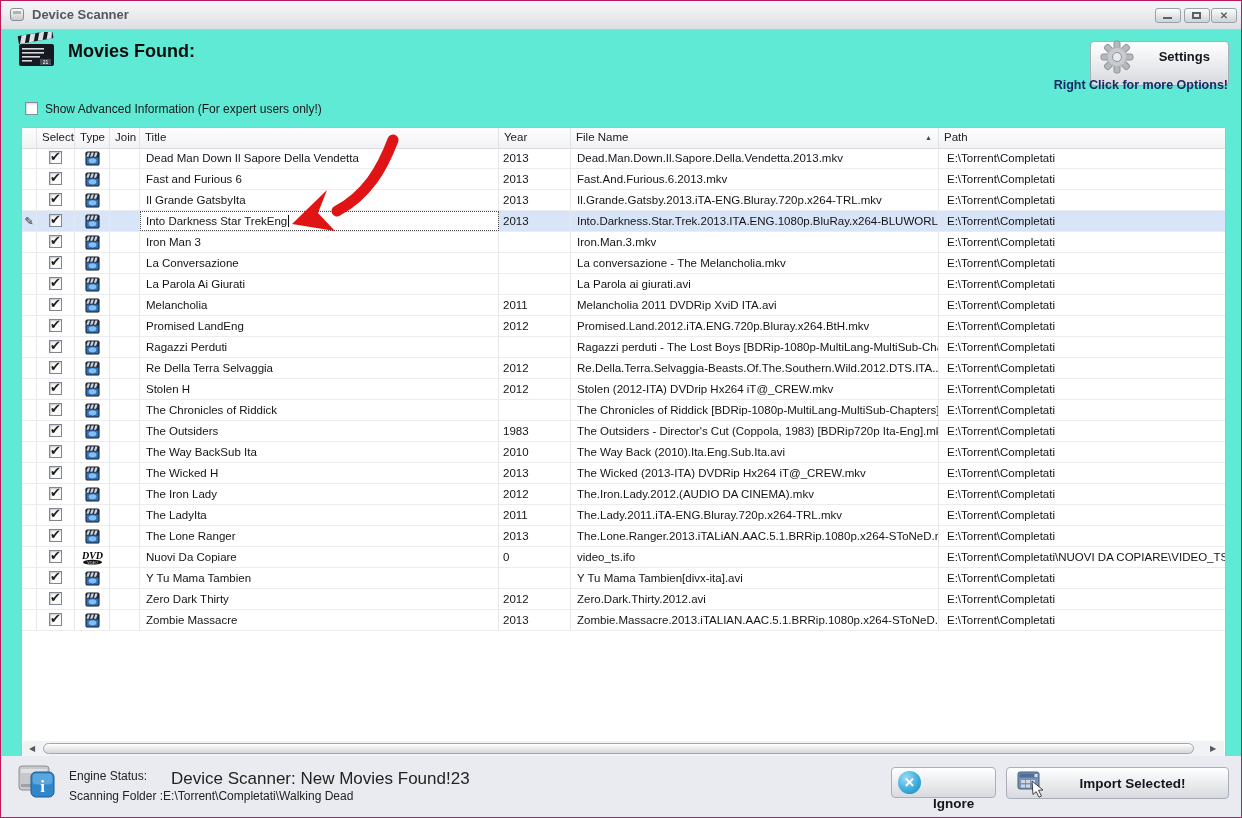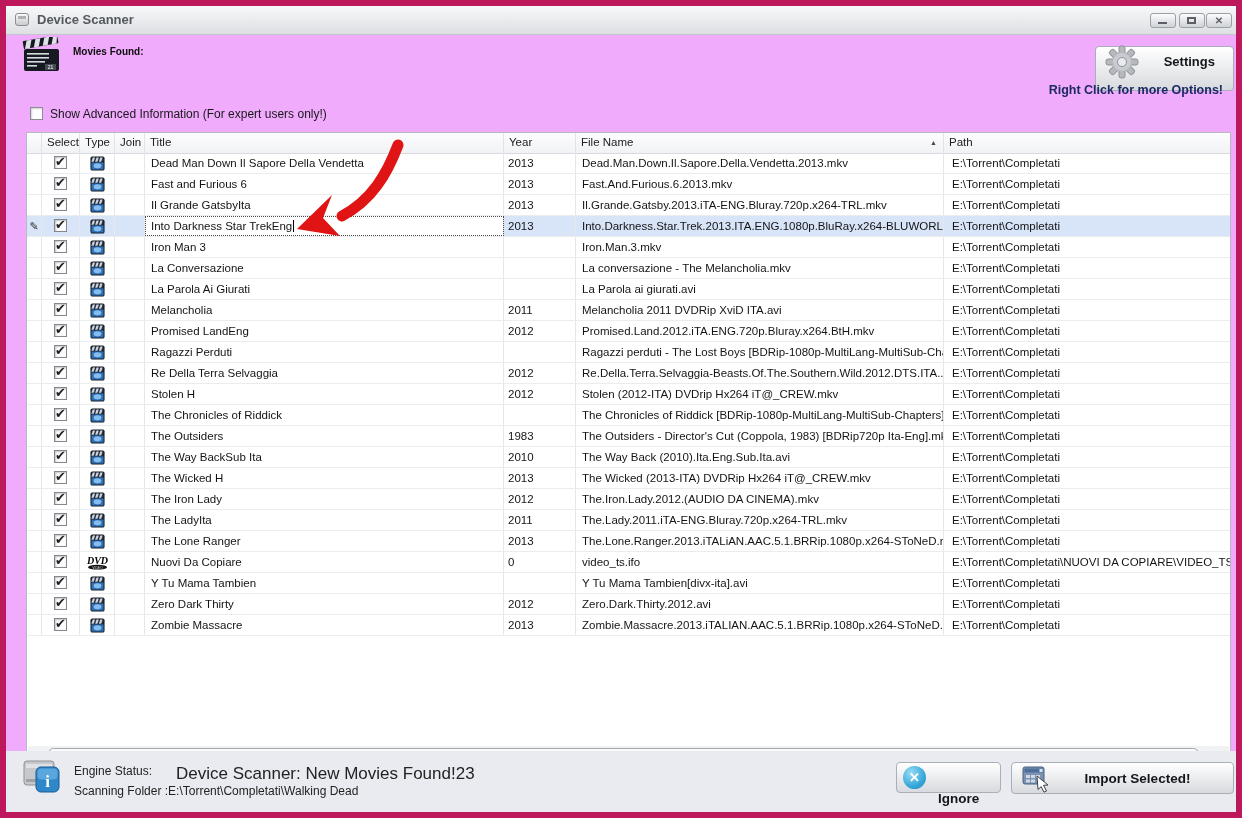--- a/index.html
+++ b/index.html
@@ -1,34 +1,34 @@
 <!DOCTYPE html>
 <html><head>
 <meta charset="utf-8">
 <style>
   html,body{margin:0;padding:0;background:#cfd2d8;}
-  .window{position:relative;width:1242px;height:818px;background:#f0abfc;
-    border:6px solid #be185d;box-sizing:border-box;overflow:hidden;
+  .window{position:relative;width:1242px;height:818px;background:#5eead4;
+    border:1px solid #be185d;box-sizing:border-box;overflow:hidden;
     font-family:"Liberation Sans",sans-serif;color:#1c1c1c;}
   
   .titlebar{position:absolute;left:0;top:0;right:0;height:28px;
     background:linear-gradient(#f7f8f9,#dddfe3);border-bottom:1px solid #c2c5cb;}
   .title-icon{position:absolute;left:9px;top:7px;width:14px;height:13px;border:1px solid #8a8d93;
     border-radius:3px;background:linear-gradient(#fbfbfb,#c8cacd);box-sizing:border-box;}
   .title-icon::after{content:"";position:absolute;left:2px;top:2px;right:2px;height:3px;background:#aeb1b6;}
   .title-text{position:absolute;left:31px;top:6px;font-size:13px;font-weight:bold;color:#54585f;}
   .winbtn{position:absolute;top:7px;width:26px;height:15px;border:1px solid #9aa0a8;border-radius:3px;
     background:linear-gradient(#fcfcfd,#cfd2d6);box-sizing:border-box;}
   .winbtn.min{right:60px}.winbtn.max{right:31px}.winbtn.cls{right:4px}
   .glyph-min{position:absolute;left:7px;bottom:3px;width:9px;height:2px;background:#5c6066;}
   .glyph-max{position:absolute;left:7px;top:3px;width:9px;height:7px;border:2px solid #5c6066;box-sizing:border-box;}
   .glyph-cls{position:absolute;left:0;top:0;width:100%;text-align:center;font-size:10px;font-weight:bold;color:#5c6066;line-height:13px;}
   
   .clapper{position:absolute;left:15px;top:31px;}
-  .movies-found{position:absolute;left:67px;top:40px;font-size:10px;font-weight:bold;color:#0d0d0d;}
+  .movies-found{position:absolute;left:67px;top:40px;font-size:18px;font-weight:bold;color:#0d0d0d;}
   .settings-btn{position:absolute;left:1089px;top:40px;width:139px;height:45px;border:1px solid #a9aeb9;border-radius:4px;
     background:linear-gradient(#ffffff,#d7dade);box-sizing:border-box;cursor:default;}
   .settings-btn .gear{position:absolute;left:8px;top:-3px;}
   .settings-btn .lbl{position:absolute;right:18px;top:7px;font-size:13px;font-weight:bold;color:#14161c;}
   .hint{position:absolute;right:13px;top:77px;font-size:12.5px;font-weight:bold;color:#1c2a63;}
   
   .adv{position:absolute;left:24px;top:101px;height:15px;}
   .adv .box{position:absolute;left:0;top:0;width:13px;height:13px;background:#fff;border:1px solid #898d95;
     box-shadow:inset 1px 1px 2px rgba(0,0,0,.18);box-sizing:border-box;}
   .adv .lab{position:absolute;left:20px;top:0;font-size:12px;white-space:nowrap;color:#18181a;}

